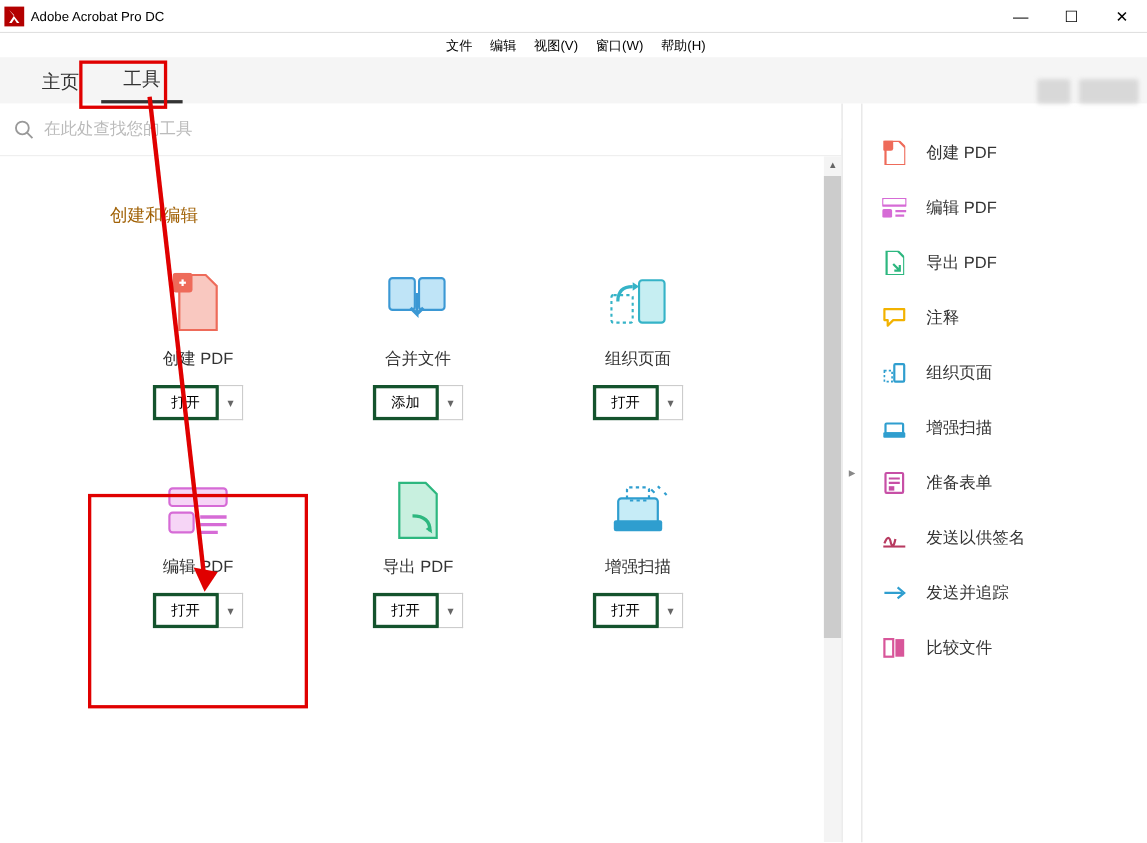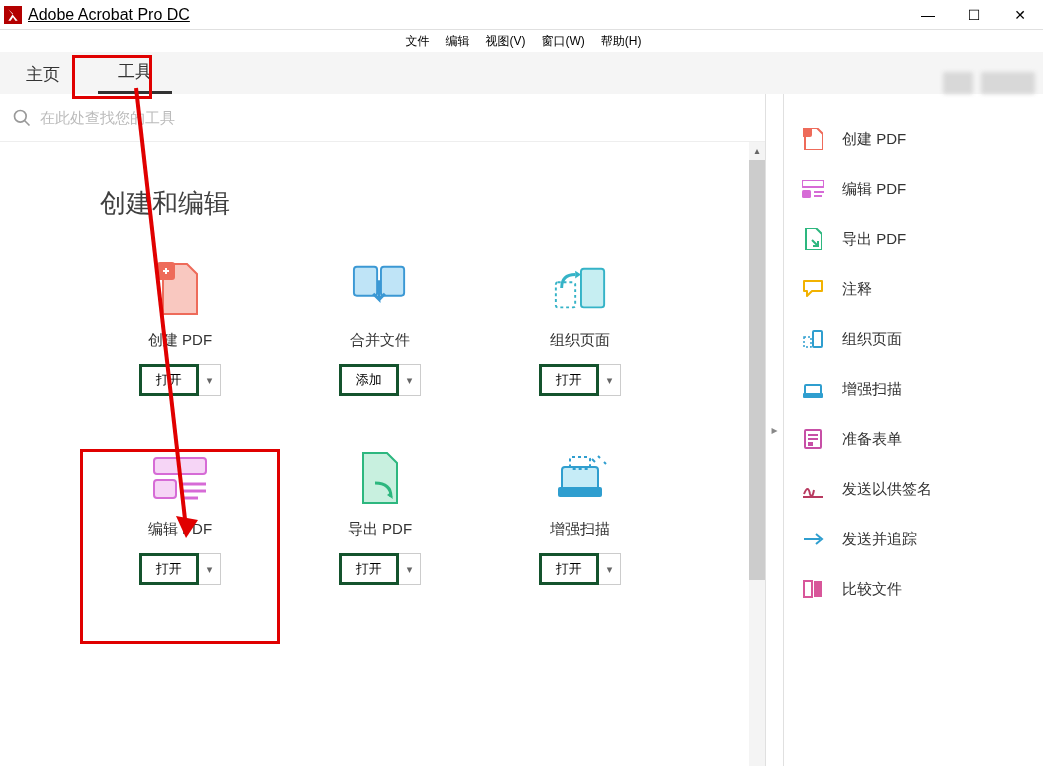--- a/index.html
+++ b/index.html
@@ -1,29 +1,29 @@
 <!DOCTYPE html>
 <html><head>
 <meta charset="utf-8">
 <style>
   * { box-sizing: border-box; margin: 0; padding: 0; font-family: "Microsoft YaHei", sans-serif; }
   body { width: 1043px; height: 766px; background: #fff; overflow: hidden; position: relative; }
 
   
   .titlebar { height: 30px; display: flex; align-items: center; background: #fff; border-bottom: 1px solid #e0e0e0; }
   .titlebar-icon { width: 18px; height: 18px; background: #b30000; margin: 0 6px 0 4px; display: flex; align-items: center; justify-content: center; color: #fff; font-size: 12px; font-weight: bold; }
-  .titlebar-title { font-size: 16px; flex: 1; text-decoration: underline; }
+  .titlebar-title { font-size: 12px; flex: 1; }
   .winbtn { width: 46px; height: 28px; display: flex; align-items: center; justify-content: center; font-size: 14px; cursor: default; }
 
   
   .menubar { height: 22px; display: flex; align-items: center; padding-left: 4px; font-size: 12px; background: #fff; justify-content: center; }
   .menuitem { padding: 2px 8px; cursor: default; }
 
   
-  .tabrow { height: 42px; display: flex; align-items: flex-end; background: #f5f5f5; padding-left: 6px; position: relative; gap: 18px; }
+  .tabrow { height: 42px; display: flex; align-items: flex-end; background: #f5f5f5; padding-left: 18px; position: relative; }
   .tab { padding: 8px 20px 8px 20px; font-size: 17px; color: #333; cursor: default; }
   .tab.active { border-bottom: 3px solid #333; }
   .tabacct { margin-left: auto; display: flex; align-items: center; gap: 8px; padding-right: 8px; }
   .blurblob { width: 30px; height: 22px; background: #d8d8d8; border-radius: 2px; filter: blur(2px); }
 
   
   .content { display: flex; height: calc(766px - 30px - 22px - 42px); }
   .leftarea { flex: 1; position: relative; overflow: hidden; }
   .rightpanel { width: 260px; border-left: 1px solid #e0e0e0; padding: 20px 0 0 0; }
   .splitter { width: 18px; border-left: 1px solid #e0e0e0; display:flex; align-items:center; justify-content:center; cursor:pointer; }
@@ -35,21 +35,21 @@
   .search-input { border:none; outline:none; font-size:15px; margin-left:8px; flex:1; color:#444; }
   .search-input::placeholder { color:#bbb; }
 
   
   .scrollzone { position:absolute; top:48px; left:0; right:0; bottom:0; overflow:hidden; }
   .scrolltrack { position:absolute; right:0; top:0; bottom:0; width:16px; background:#f4f4f4; }
   .scrollthumb { width:100%; height:420px; background:#ccc; margin-top:2px; }
   .scrollarrow { width:100%; height:16px; display:flex; align-items:center; justify-content:center; font-size:10px; color:#666; }
 
   
-  .section-title { font-size: 26px; padding: 44px 0 10px 100px; color:#404040; }
+  .section-title { font-size: 16px; padding: 44px 0 10px 100px; color:#a16207; }
   .tool-grid { display:flex; flex-wrap:wrap; padding-left: 80px; width: 720px; }
   .tool-card { width: 200px; display:flex; flex-direction:column; align-items:center; margin: 30px 0 24px 0; }
   .tool-icon { width:56px; height:56px; display:flex; align-items:center; justify-content:center; }
   .tool-label { margin-top:14px; font-size:15px; color:#333; }
   .tool-btn { margin-top:14px; display:flex; }
   .tool-btn-main { border:3px solid #14532d; padding:4px 14px; font-size:13px; background:#fff; cursor:pointer; }
   .tool-btn-drop { border:1px solid #ccc; border-left:none; padding:4px 8px; font-size:11px; background:#fff; cursor:pointer; color:#666; }
 
   
   .rp-item { display:flex; align-items:center; height:50px; padding-left:18px; cursor:pointer; font-size:15px; color:#333; }

